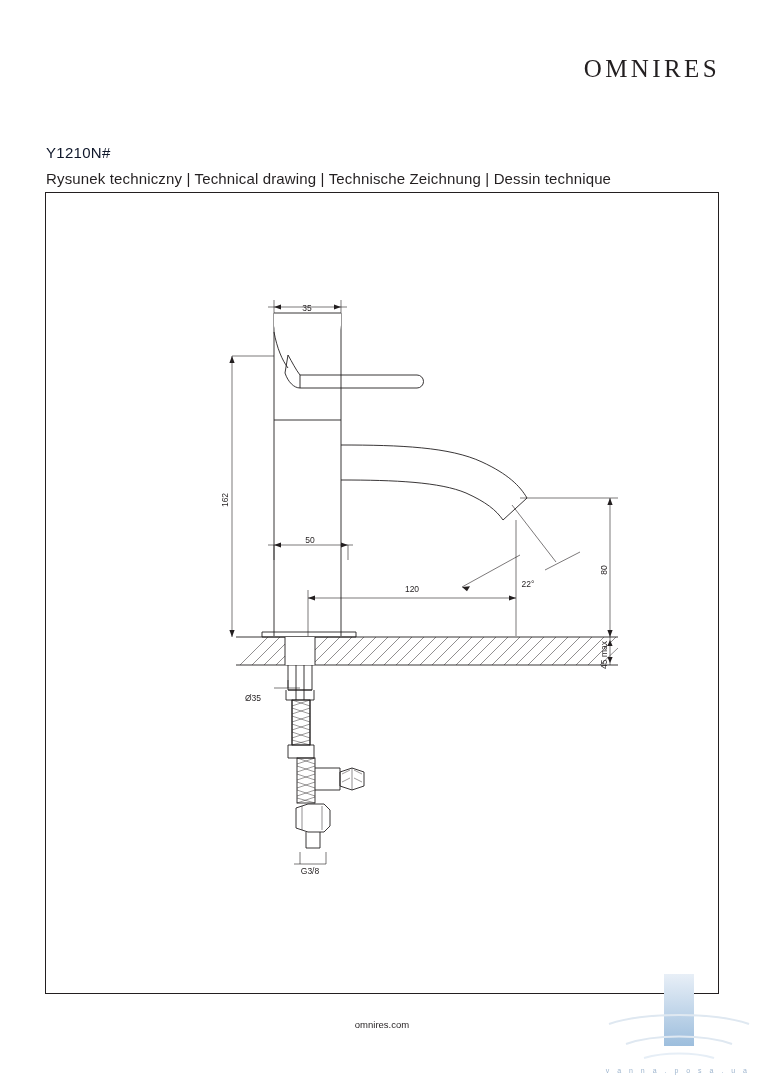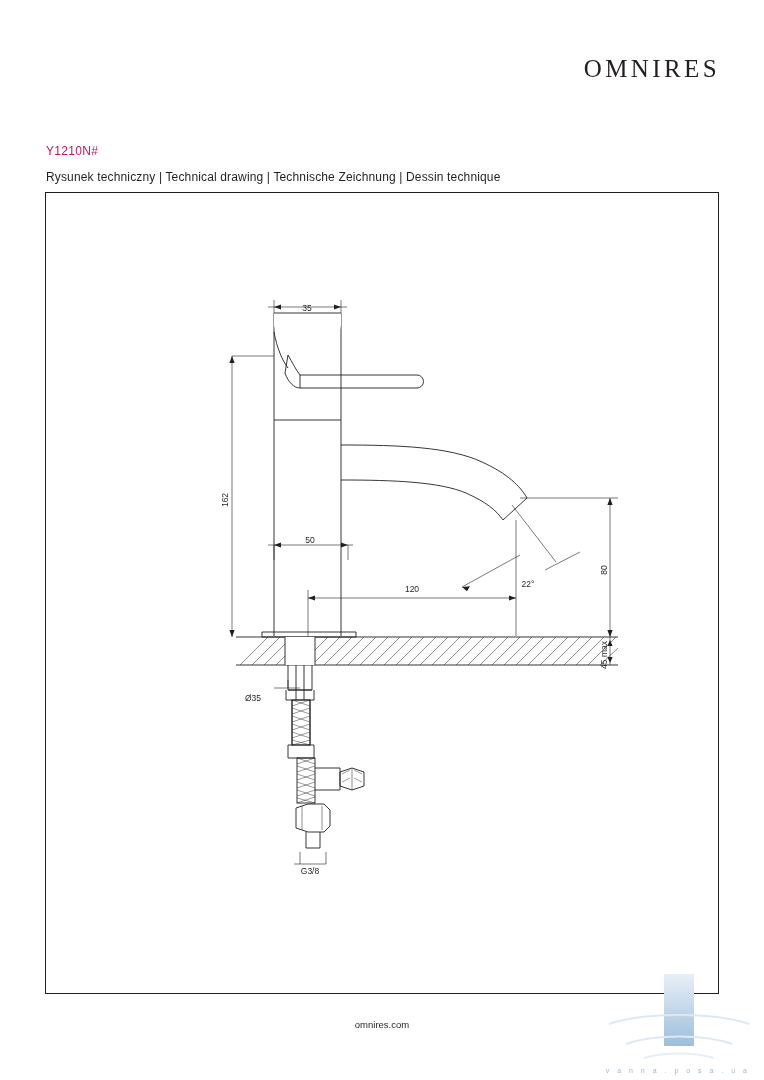--- a/index.html
+++ b/index.html
@@ -25,29 +25,29 @@
     font-size: 25px;
     letter-spacing: 3.4px;
     color: #231f20;
     white-space: nowrap;
   }
 
   .doc-code {
     position: absolute;
     top: 144px;
     left: 46px;
-    font-size: 12px;
+    font-size: 15px;
     letter-spacing: 0.3px;
-    color: #be185d;
+    color: #0f172a;
   }
   .doc-subtitle {
     position: absolute;
     top: 170px;
     left: 46px;
-    font-size: 12px;
+    font-size: 15px;
     letter-spacing: 0.15px;
     color: #231f20;
   }
 
   
   .frame {
     position: absolute;
     left: 45px;
     top: 192px;
     width: 674px;

